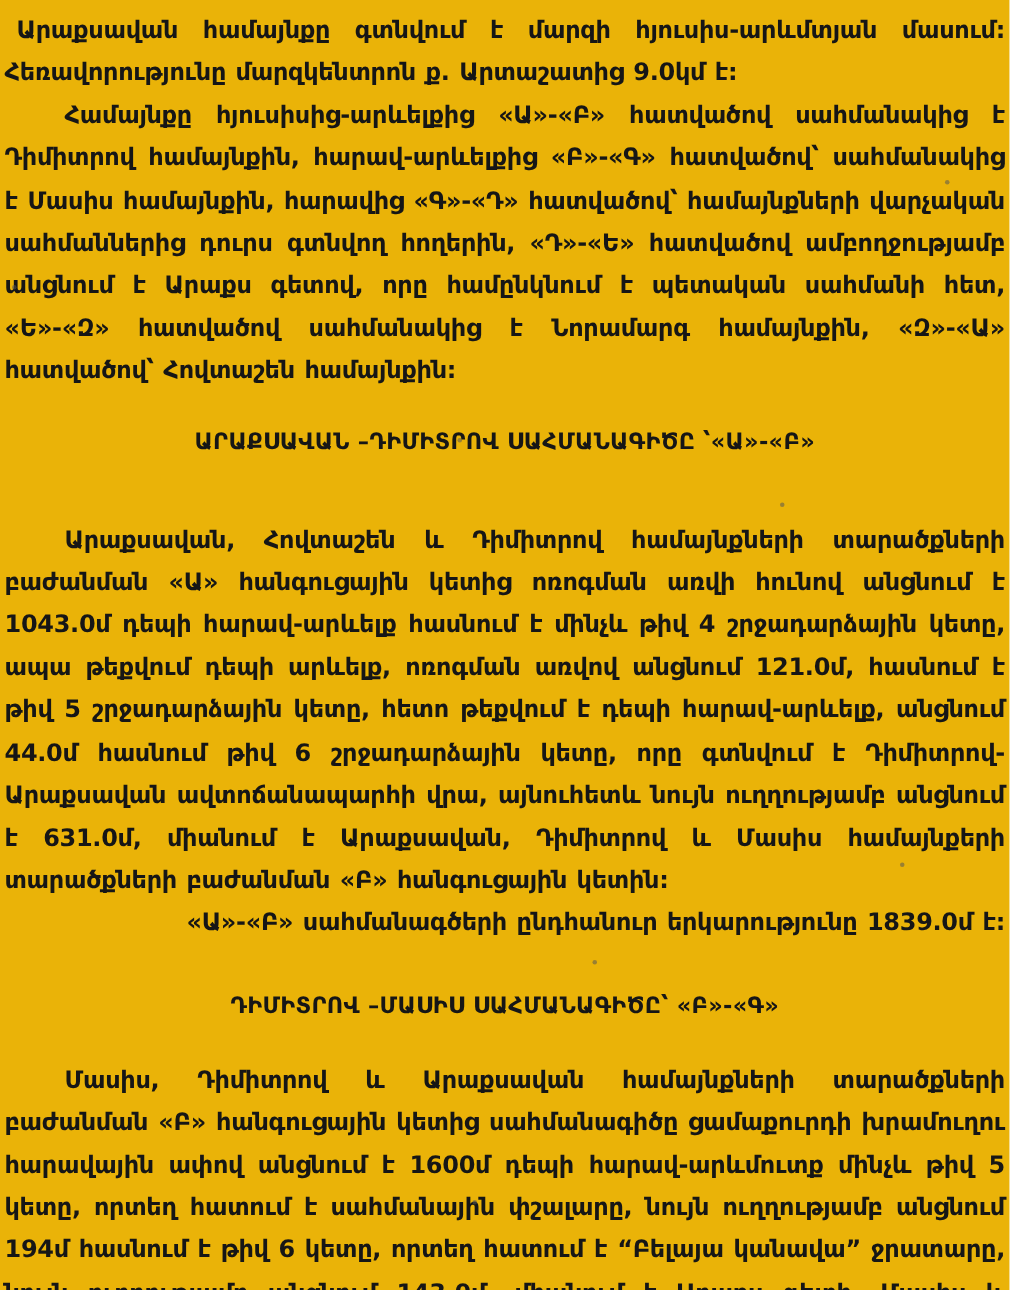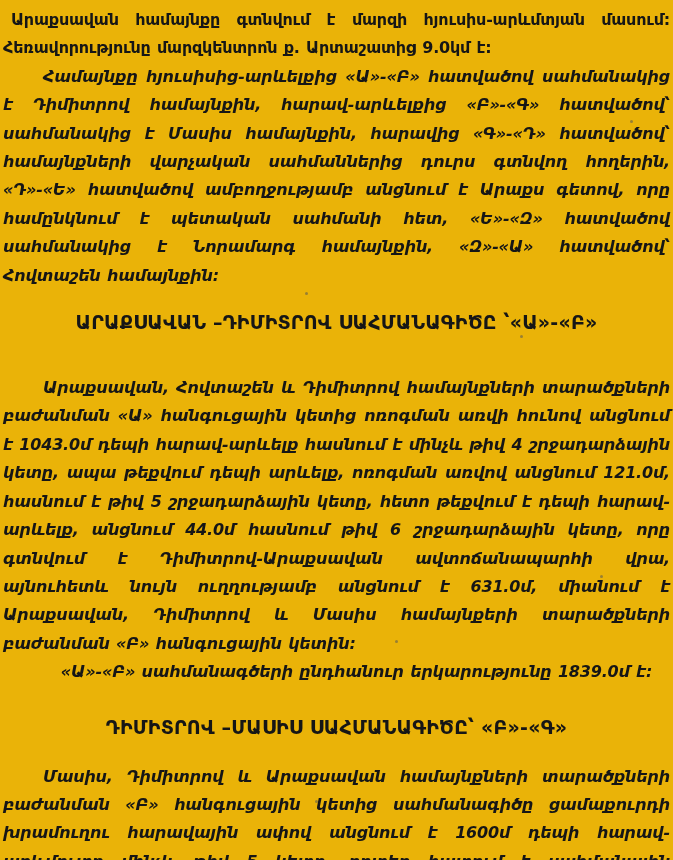--- a/index.html
+++ b/index.html
@@ -23,24 +23,24 @@
   }
   p.body {
     margin: 0;
     font-size: 16px;
     line-height: 28.4px;
     text-align: justify;
     letter-spacing: -0.2px;
     word-spacing: 1px;
   }
   p.intro { text-indent: 8px; }
-  p.indent { text-indent: 40px; font-style: italic; }
-  p.single { text-align: center; }
+  p.indent { text-indent: 40px; }
+  p.single { text-align: right; }
   h2.heading {
-    font-size: 19px;
+    font-size: 15px;
     line-height: 20px;
     text-align: center;
     font-weight: bold;
     letter-spacing: 0.2px;
     margin: 0;
   }
   h2.heading-1 { margin: 22px 0 42px 0; }
   h2.heading-2 { margin: 30px 0 26px 0; }
   .noise {
     position: absolute;

